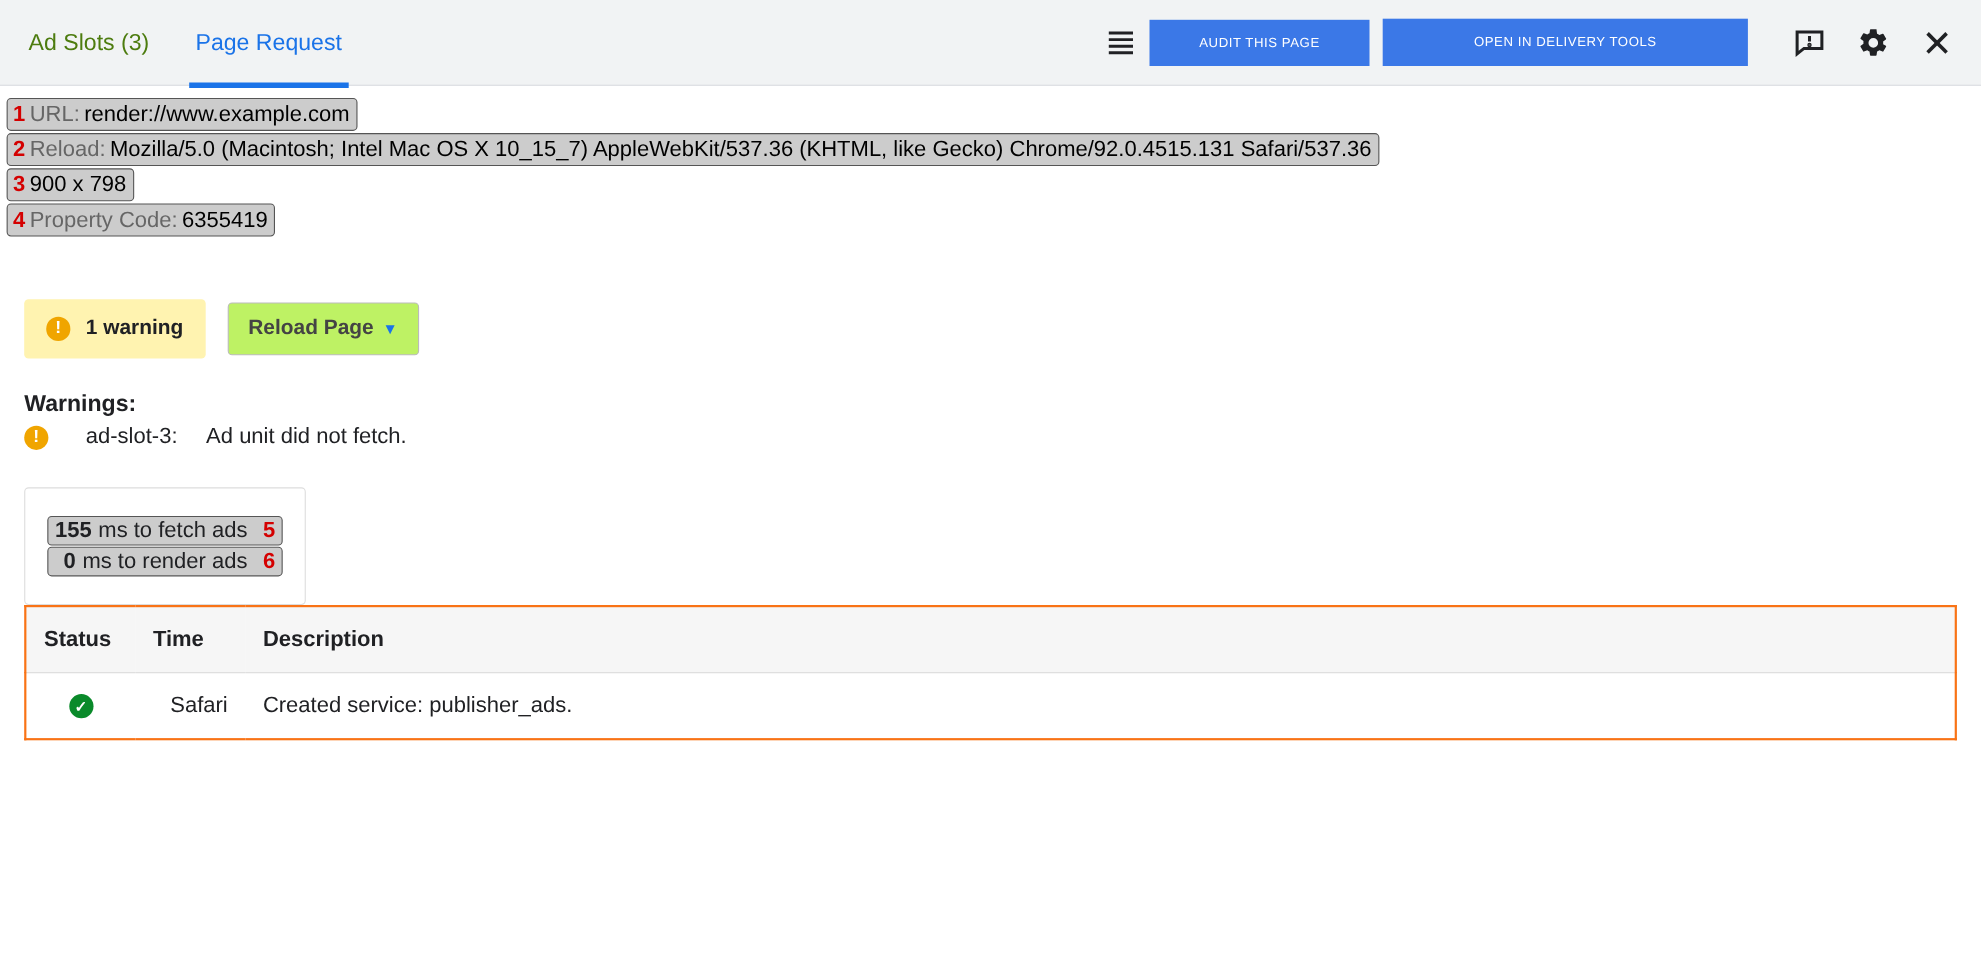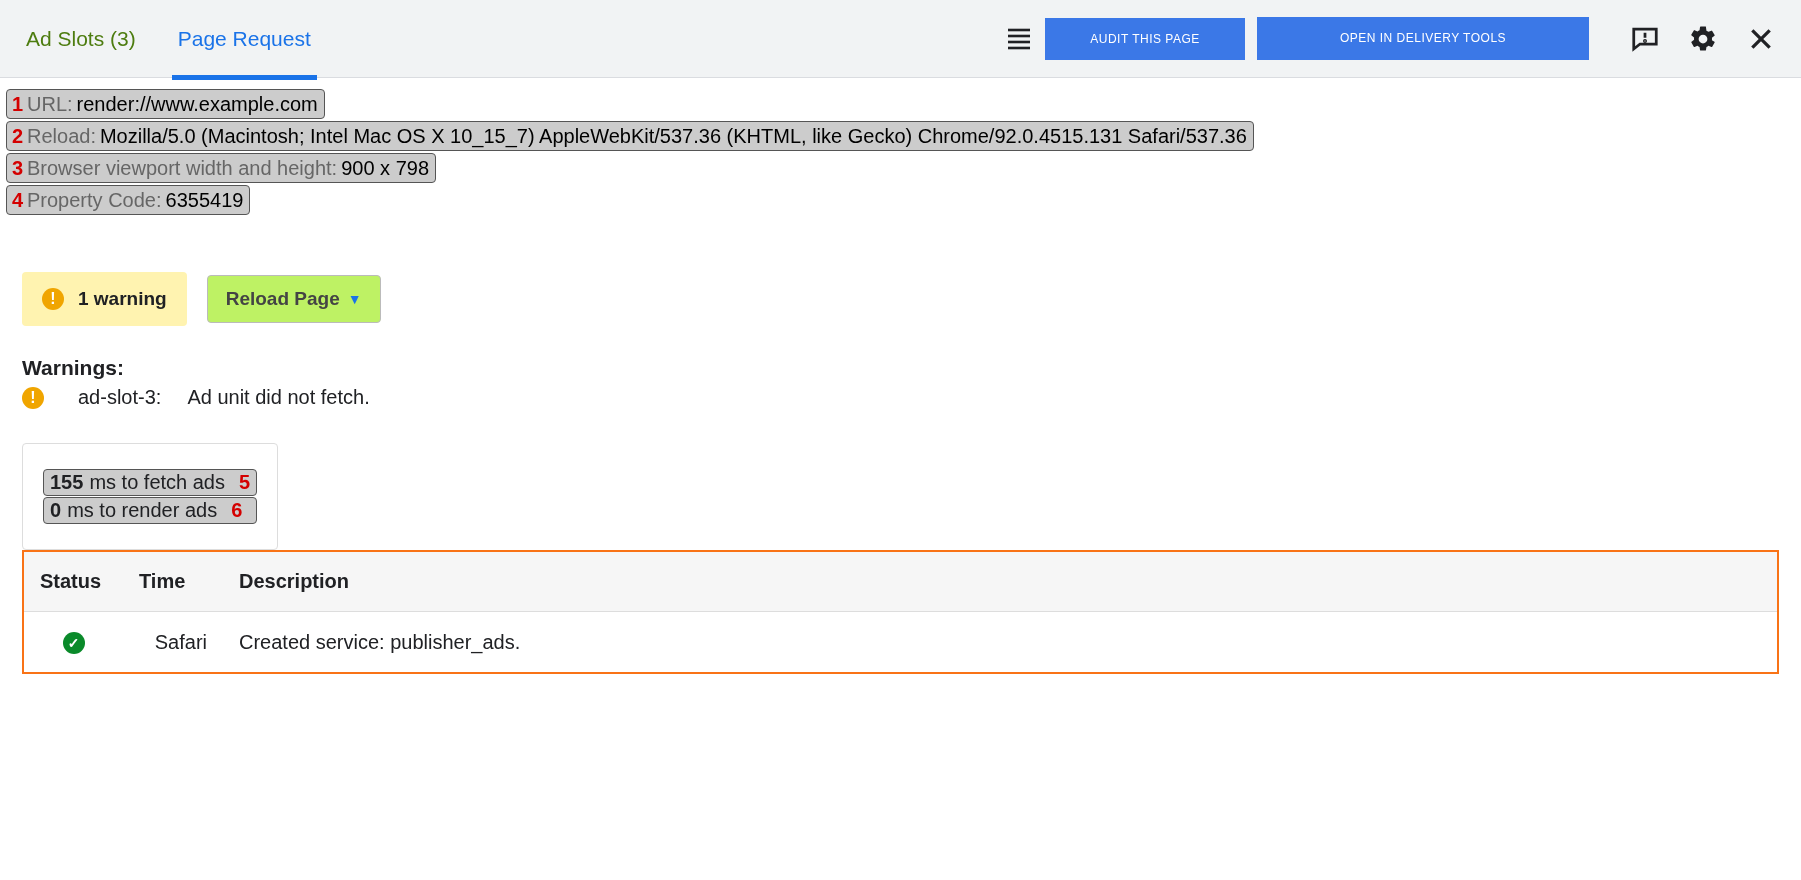--- a/index.html
+++ b/index.html
@@ -118,20 +118,21 @@
     margin-top:28px;
   }
   .stat-line {
     background:#ccc;
     border:1px solid #555;
     border-radius:4px;
     padding:1px 6px;
     font-size:20px;
     display:flex;align-items:center;gap:6px;
     margin:1px 0;
+    justify-content:flex-end;
   }
   .stat-line .bold { font-weight:bold; }
   .stat-line .idx { color:#d40000; font-weight:bold; margin-left:8px;}
   .timeline-title { font-size:26px; font-weight:bold; margin:40px 0 16px 0; }
   .timeline-table { width:100%; border:2px solid #f97316; border-collapse:collapse; }
   .timeline-table th, .timeline-table td {
     text-align:left; padding: 18px 16px; border-bottom:1px solid #ddd;
     font-size:20px;
   }
   .timeline-table thead th { background:#f6f6f6; font-weight:bold;}
@@ -193,21 +194,20 @@
     <span class="lbl">URL:</span>
     <span class="val">render://www.example.com</span>
   </span></div>
   <div><span class="info-line">
     <span class="idx">2</span>
     <span class="lbl">Reload:</span>
     <span class="val">Mozilla/5.0 (Macintosh; Intel Mac OS X 10_15_7) AppleWebKit/537.36 (KHTML, like Gecko) Chrome/92.0.4515.131 Safari/537.36</span>
   </span></div>
   <div><span class="info-line">
     <span class="idx">3</span>
-    <span class="lbl">Browser viewport width and height:</span>
     <span class="val">900 x 798</span>
   </span></div>
   <div><span class="info-line">
     <span class="idx">4</span>
     <span class="lbl">Property Code:</span>
     <span class="val">6355419</span>
   </span></div>
 </div>
 
 <div class="content">

